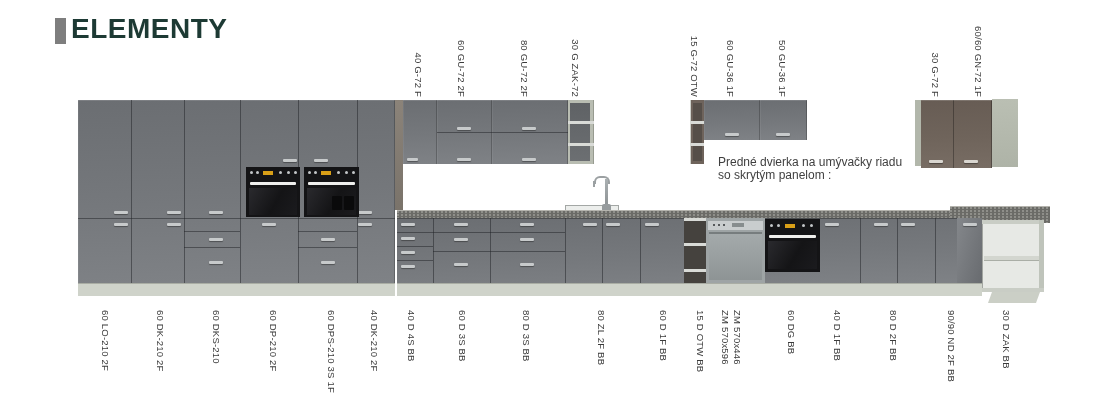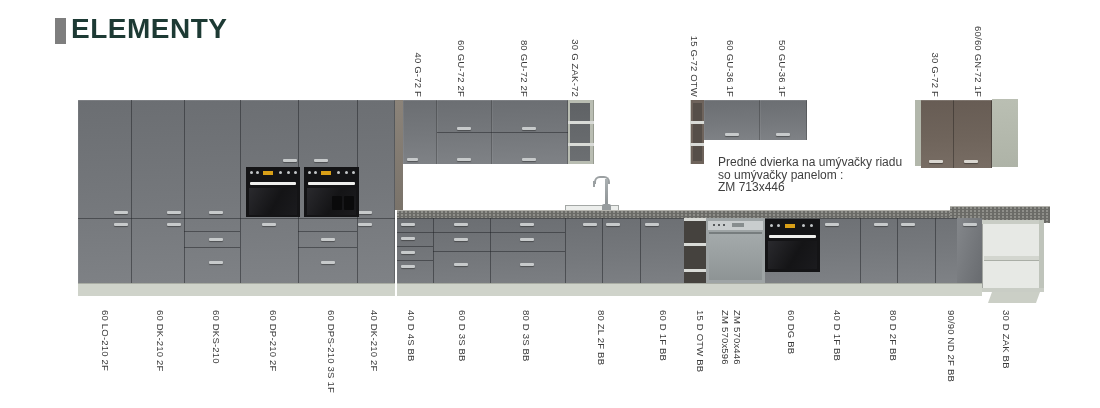--- a/index.html
+++ b/index.html
@@ -248,22 +248,21 @@
       <i class="abs" style="left:0;top:0;width:62px;height:4px;background:#c9cdc5"></i>
       <i class="abs" style="right:0;top:0;width:5px;height:72px;background:#bfc4bb"></i>
       <i class="abs" style="left:2px;top:36px;width:55px;height:4px;background:#d3d6cf;border-bottom:1px solid #aaaea6"></i>
       <i class="abs" style="left:0;bottom:0;width:62px;height:4px;background:#c9cdc5"></i>
     </div>
     <i class="abs" style="left:990px;top:292px;width:48px;height:11px;background:#cbcfc6;transform:skewX(-20deg)"></i>
   </div>
 
   <div class="abs" id="note">
     <div>Predné dvierka na umývačky riadu</div>
-    <div>so umývačky panelom :</div>
-    <div>ZM 713x446</div>
+    <div>so skrytým panelom :</div>
   </div>
 
   <div class="abs vlabel vbot" style="left:100px">60 LO-210 2F</div>
   <div class="abs vlabel vbot" style="left:155px">60 DK-210 2F</div>
   <div class="abs vlabel vbot" style="left:211px">60 DKS-210</div>
   <div class="abs vlabel vbot" style="left:268px">60 DP-210 2F</div>
   <div class="abs vlabel vbot" style="left:326px">60 DPS-210 3S 1F</div>
   <div class="abs vlabel vbot" style="left:369px">40 DK-210 2F</div>
   <div class="abs vlabel vbot" style="left:406px">40 D 4S BB</div>
   <div class="abs vlabel vbot" style="left:457px">60 D 3S BB</div>

